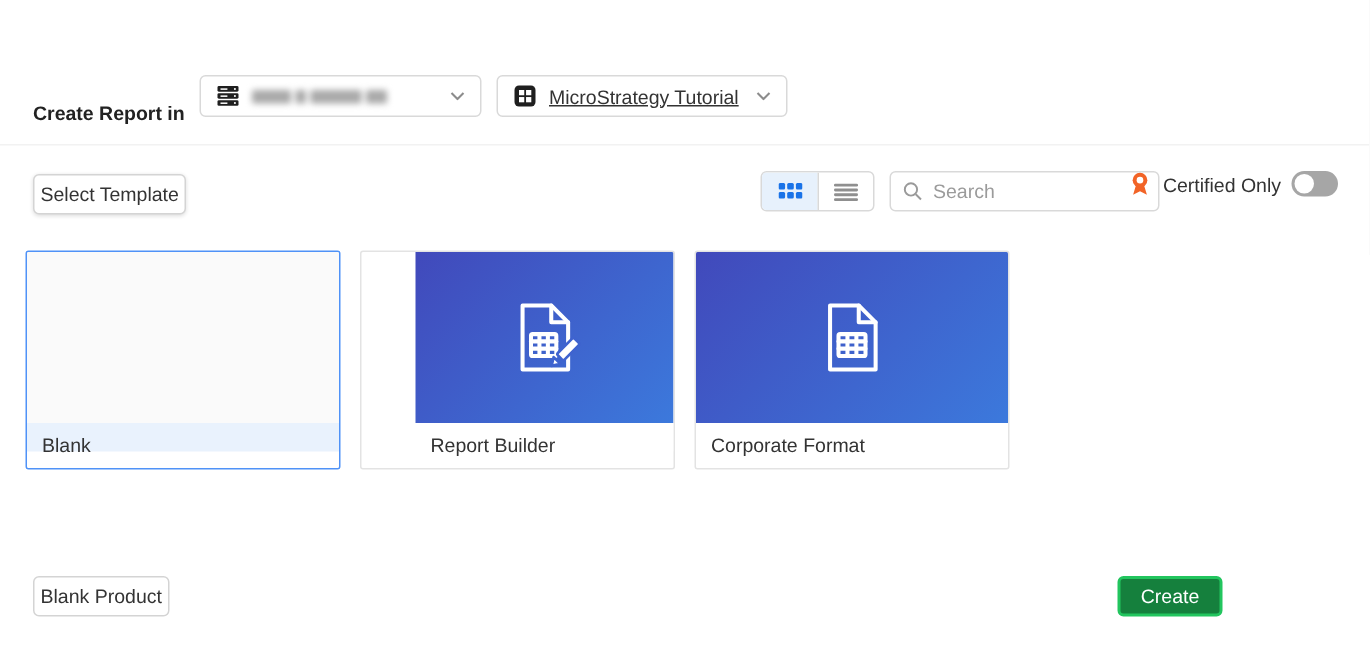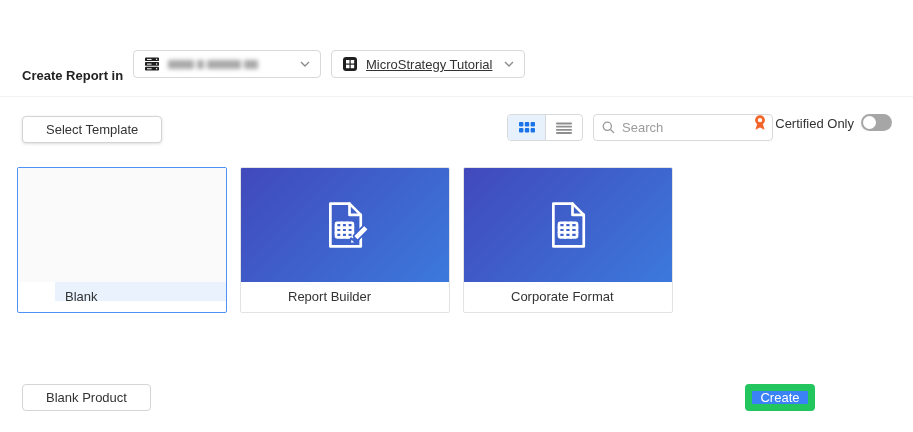--- a/index.html
+++ b/index.html
@@ -31,21 +31,21 @@
   }
   .dropdown .chev { margin-left:auto; display:flex; }
   .dd-server { left:133px; width:188px; }
   .dd-project { left:331px; width:194px;text-decoration:underline; }
   .redacted { display:flex; align-items:center; gap:3px; filter:blur(2.2px); }
   .redacted i { display:block; height:9px; background:#a9a9a9; border-radius:1px; }
   .divider { position:absolute; top:96px; left:0; right:0; height:1px; background:#f2f2f2; }
   
   .btn {
     display:inline-flex; align-items:center; justify-content:center;
-    height:27px; padding:0 23px; background:#fff; border:1px solid #d4d4d4;
+    height:27px; padding:0 4px; background:#fff; border:1px solid #d4d4d4;
     border-radius:4px; font-size:13px; color:#333; cursor:default; white-space:nowrap;
   }
   .select-template {
     position:absolute; left:22px; top:116px; box-shadow:0 1px 3px rgba(0,0,0,.14);
   }
   .view-switch {
     position:absolute; left:507px; top:114px; height:27px; display:flex;
     border:1px solid #d9d9d9; border-radius:4px; overflow:hidden; background:#fff;
   }
   .view-seg { width:37px; display:flex; align-items:center; justify-content:center; }
@@ -73,29 +73,29 @@
     background:#fff;
   }
   
   .card {
     position:absolute; top:167px; width:210px; height:146px;
     border:1px solid #e3e3e3; border-radius:2px; background:#fff; overflow:hidden;
   }
   .card .thumb { height:114px; display:flex; align-items:center; justify-content:center; }
   .card .thumb.blue { background:linear-gradient(135deg,#4149bb 0%,#3c79dc 100%); }
   .card .thumb.empty { background:#fafafa; }
-  .card .label { height:19px; line-height:30px; padding-left:10px; color:#333; background:#fff;margin-left:37px; }
+  .card .label { height:19px; line-height:30px; padding-left:10px; color:#333; background:#fff; }
   .card.selected { border:1px solid #4f92f7; }
   .card.selected .label { background:#e9f2fd; }
-  .c0 { left:17px; } .c1 { left:240px; } .c2 { left:463px; } .c3 { left:686px; }
+  .c0 { left:17px; } .c1 { left:240px;padding-left:36px; } .c2 { left:463px; } .c3 { left:686px; }
   
   .blank-report { position:absolute; left:22px; top:384px; }
   .create-btn {
     position:absolute; left:745px; top:384px; width:70px; height:27px;
-    background:#3b82f6; border:7px solid #22c55e; border-radius:4px;
+    background:#15803d; border:2px solid #22c55e; border-radius:4px;
     color:#fff; display:flex; align-items:center; justify-content:center; font-size:13px;
   }
   .cancel-btn { position:absolute; left:825px; top:384px; width:66px; }
 </style>
 </head>
 <body>
 
 <div id="app">
 
 

